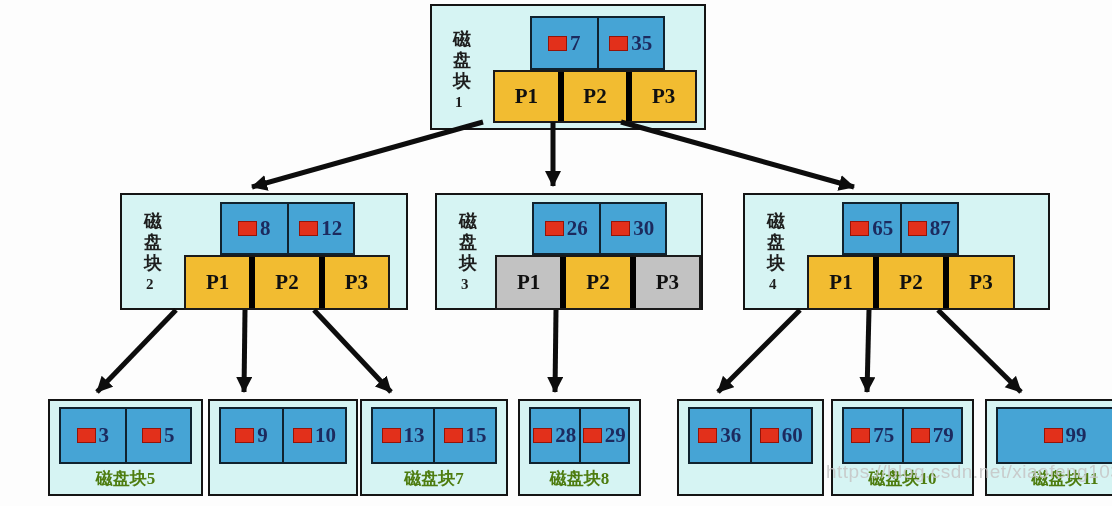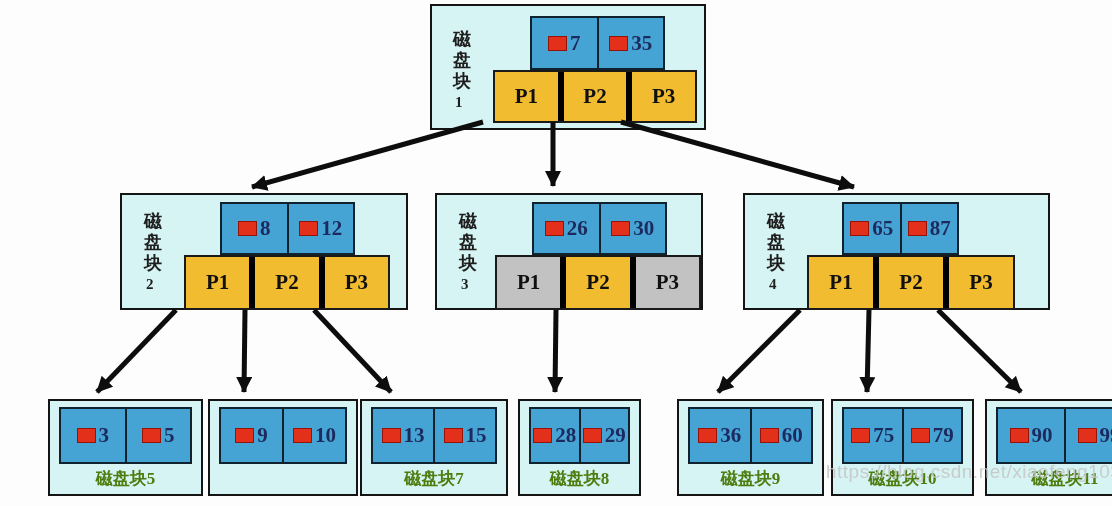--- a/index.html
+++ b/index.html
@@ -220,43 +220,38 @@
     <div class="leafbox">
       <div class="leafcell">
           <span class="redsq"></span>
           <span class="keynum">36</span>
         </div>
       <div class="leafcell">
           <span class="redsq"></span>
           <span class="keynum">60</span>
         </div>
     </div>
-    <div class="leaflabel">磁盘块9</div>
   </div>
 
   <div class="leaf" style="left:791px;top:399px;width:143px;height:97px;">
     <div class="leafbox">
       <div class="leafcell">
           <span class="redsq"></span>
           <span class="keynum">75</span>
         </div>
       <div class="leafcell">
           <span class="redsq"></span>
           <span class="keynum">79</span>
         </div>
     </div>
     <div class="leaflabel">磁盘块10</div>
   </div>
 
   <div class="leaf" style="left:945px;top:399px;width:160px;height:97px;">
     <div class="leafbox">
-      <div class="leafcell">
-          <span class="redsq"></span>
-          <span class="keynum">90</span>
-        </div>
       <div class="leafcell">
           <span class="redsq"></span>
           <span class="keynum">99</span>
         </div>
     </div>
     <div class="leaflabel">磁盘块11</div>
   </div>
 
   <svg id="arrows" width="1112" height="506" viewBox="0 0 1112 506">
     <defs>

